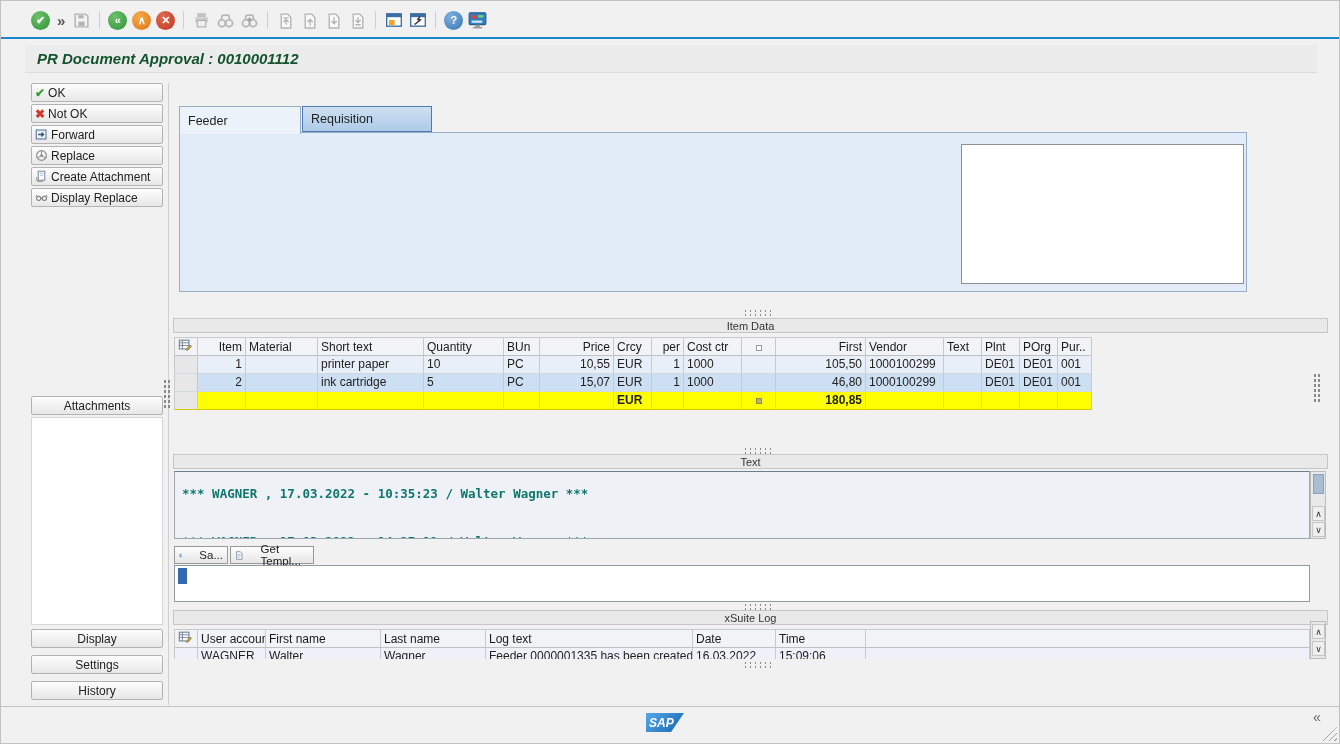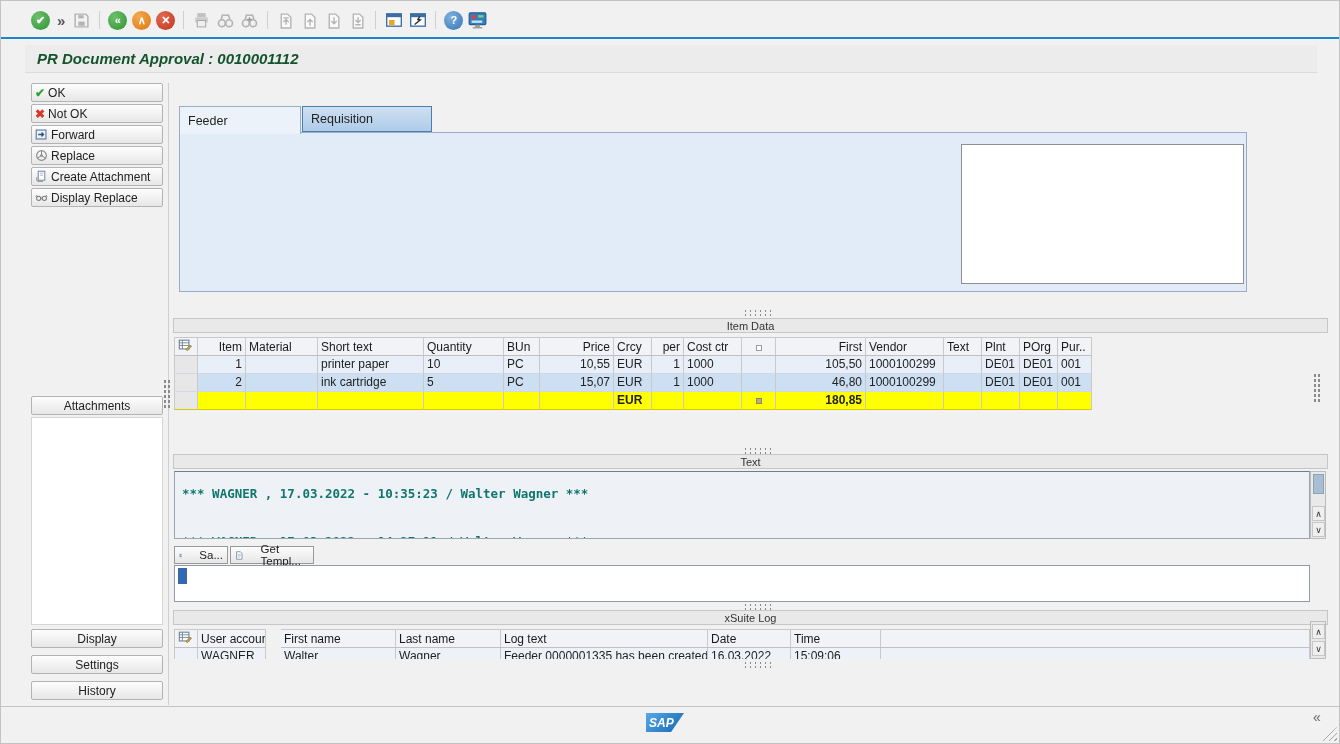--- a/index.html
+++ b/index.html
@@ -97,21 +97,21 @@
           font-size:9px;color:#333;background:#efefef;border:1px solid #c6c6c6;}
   .mini-btn{position:absolute;height:18px;background:linear-gradient(#fdfdfd,#e6e6e6);border:1px solid #999;
             display:flex;align-items:center;gap:17px;padding:0 4px;font-size:11.5px;color:#222;}
   .newtext{position:absolute;left:173px;top:564px;width:1136px;height:37px;background:#fff;border:1px solid #8f9ba5;}
   .caret{position:absolute;left:3px;top:2px;width:9px;height:16px;background:#3468b0;}
 
   
   .xtable{position:absolute;left:173px;top:628px;width:1136px;height:30px;overflow:hidden;}
   .x-sel{width:24px;background:#e7e7e7;border-left:1px solid #c9c9c9;}
   .x-user{width:68px;}
-  .x-first{width:115px;margin-left:15px;}
+  .x-first{width:115px;}
   .x-last{width:105px;}
   .x-log{width:207px;}
   .x-date{width:83px;}
   .x-time{width:90px;}
   .x-fill{flex:1;border-right:1px solid #c9c9c9;}
   .xrow .cell{background:#eef2f8;}
 
   
   .foot-rule{position:absolute;left:0;top:705px;width:100%;height:1px;background:#c3c3c3;}
   .sap-logo{position:absolute;left:645px;top:712px;width:38px;height:19px;color:#fff;font-weight:bold;

